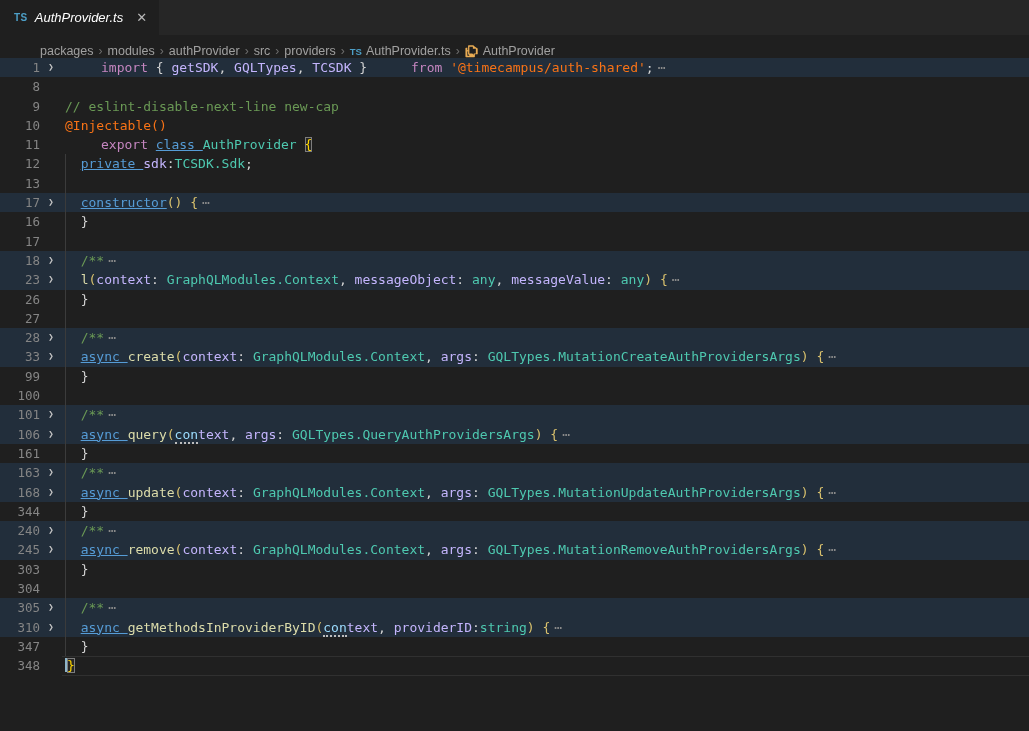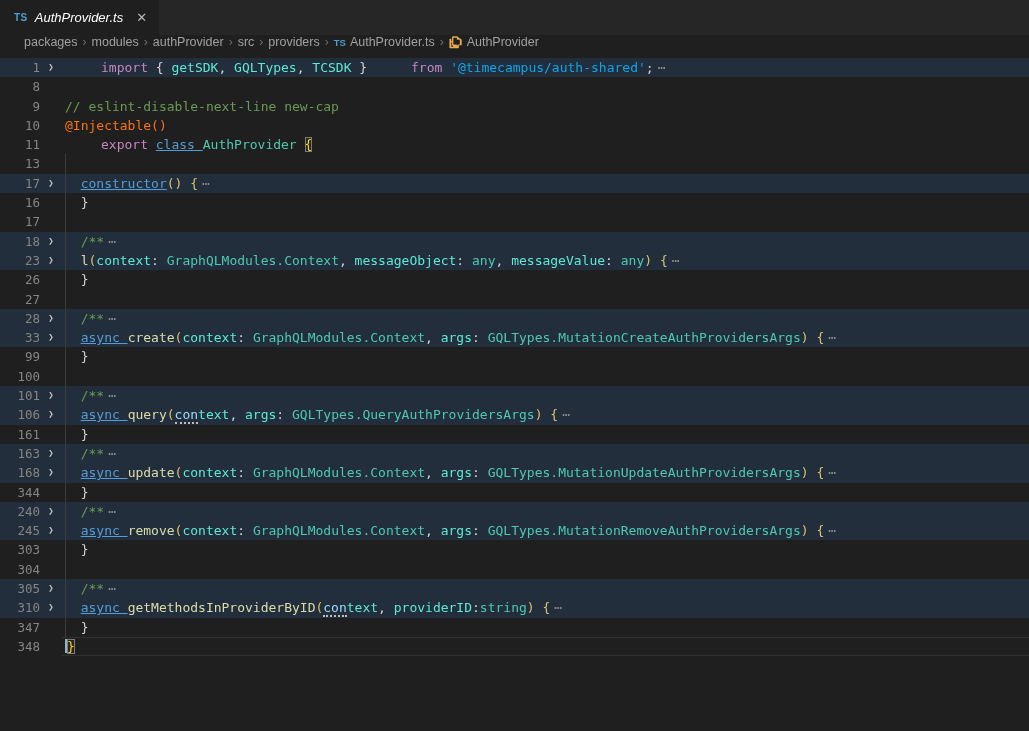--- a/index.html
+++ b/index.html
@@ -8,22 +8,22 @@
 
   
   .tabbar { display:flex; height:35px; background:#262626; }
   .tab { display:flex; align-items:center; gap:7px; padding:0 12px 0 14px;
          background:#1f1f1f; height:35px; min-width:140px; cursor:pointer; }
   .tab .ts-badge { color:#4d9fc7; font-weight:bold; font-size:10px; letter-spacing:.5px; }
   .tab .tab-title { color:#ffffff; font-style:italic; font-size:13px; }
   .tab .tab-close { color:#b8b8b8; font-size:13px; margin-left:6px; }
 
   
-  .breadcrumbs { display:flex; align-items:flex-start; height:23px; padding-left:24px;
-                 background:#1f1f1f; font-size:12.5px; color:#a0a0a0; white-space:pre; }
+  .breadcrumbs { display:flex; align-items:flex-end; height:23px; padding-left:24px;
+                 background:#1f1f1f; font-size:12.5px; color:#a0a0a0; white-space:pre;margin-left:16px; }
   .bc-item { display:flex; align-items:center; gap:4px; cursor:pointer; }
   .bc-sep { color:#6e6e6e; margin:0 5px; font-size:12px; }
   .bc-ts { color:#4d9fc7; font-weight:bold; font-size:9.5px; }
   .bc-class-icon svg { display:block; }
 
   
   .editor { position:relative; background:#1f1f1f; }
   .row { display:flex; height:19.3px; line-height:19.3px;
          font-family:"DejaVu Sans Mono","Liberation Mono",monospace; font-size:13px;
          white-space:pre; }
@@ -34,21 +34,21 @@
   .code { flex:1; position:relative; padding-left:3px; }
   .row.current .code { box-shadow: inset 0 1px 0 #303030, inset 0 -1px 0 #303030; }
   .guide { position:absolute; left:3px; top:0; bottom:0; width:1px; background:#3b3b3b; }
 
   .tok-dots { border-bottom:2px dotted #bdbdbd;margin-top:48px; }
   .tok-brm { outline:1px solid #7d7d7d; outline-offset:-1px; background:rgba(90,90,90,.12); }
   .tok-el { margin-left:4px; letter-spacing:2px; }
   .caret { display:inline-block; width:0; border-left:2px solid #8fb6c9;
            height:14px; vertical-align:-2px; }
 </style>
-<style>.tok-kw1{color:#c586c0;margin-left:36px;}.tok-kw2{color:#569cd6;text-decoration:underline;}.tok-fn{color:#dcdcaa;}.tok-vr{color:#5eead4;}.tok-ty{color:#4ec9b0;}.tok-st{color:#0ea5e9;text-align:right;}.tok-cm{color:#6a9955;}.tok-pn{color:#d4d4d4;}.tok-dec{color:#f97316;}.tok-bk{color:#d9c16d;}.tok-brm{color:#ffd700;}.tok-el{color:#8a8a8a;}.tok-dots{color:#9cdcfe;}</style></head>
+<style>.tok-kw1{color:#c586c0;margin-left:36px;}.tok-kw2{color:#569cd6;text-decoration:underline;}.tok-fn{color:#dcdcaa;}.tok-vr{color:#c4b5fd;}.tok-ty{color:#4ec9b0;}.tok-st{color:#f97316;text-align:right;}.tok-cm{color:#6a9955;}.tok-pn{color:#d4d4d4;}.tok-dec{color:#f97316;}.tok-bk{color:#d9c16d;}.tok-brm{color:#ffd700;}.tok-el{color:#8a8a8a;}.tok-dots{color:#9cdcfe;}</style></head>
 <body>
 
 <div class="tabbar">
   <div class="tab">
     <span class="ts-badge">TS</span>
     <span class="tab-title">AuthProvider.ts</span>
     <span class="tab-close">✕</span>
   </div>
 </div>
 
@@ -57,20 +57,21 @@
           <path fill="#e8ab53" d="M11.3 3.2 9.8 1.7a.7.7 0 0 0-.5-.2H4.2a.7.7 0 0 0-.7.7v9.1c0 .2.1.4.2.5l1.5 1.5H2.7V8.8l1-1-1-1.1V4.2H1.2a.7.7 0 0 0-.7.7v9.4c0 .4.3.7.7.7h9.4c.4 0 .7-.3.7-.7v-2.6h2.5c.4 0 .7-.3.7-.7V5.2zM9.9 12.3 8.4 10.8H5V3h4v2.5h3.4v5.3h-2.5z"></path>
         </svg></span>
 <span>AuthProvider</span></span></div>
 
 <div class="editor" id="editor">
     <div class="row hl"><div class="ln">1</div><div class="fold-col">❯</div><div class="code"><span class="tok-kw1">import </span><span class="tok-pn">{ </span><span class="tok-vr">getSDK</span><span class="tok-pn">, </span><span class="tok-vr">GQLTypes</span><span class="tok-pn">, </span><span class="tok-vr">TCSDK</span><span class="tok-pn"> } </span><span class="tok-kw1">from </span><span class="tok-st">'@timecampus/auth-shared'</span><span class="tok-pn">;</span><span class="tok-el">⋯</span></div></div>
     <div class="row"><div class="ln">8</div><div class="fold-col"></div><div class="code"></div></div>
     <div class="row"><div class="ln">9</div><div class="fold-col"></div><div class="code"><span class="tok-cm">// eslint-disable-next-line new-cap</span></div></div>
     <div class="row"><div class="ln">10</div><div class="fold-col"></div><div class="code"><span class="tok-dec">@Injectable()</span></div></div>
     <div class="row"><div class="ln">11</div><div class="fold-col"></div><div class="code"><span class="tok-kw1">export </span><span class="tok-kw2">class </span><span class="tok-ty">AuthProvider </span><span class="tok-brm">{</span></div></div>
+    <div class="row"><div class="ln">12</div><div class="fold-col"></div><div class="code"><span class="guide"></span><span>  </span><span class="tok-kw2">private </span><span class="tok-vr">sdk</span><span class="tok-pn">:</span><span class="tok-ty">TCSDK.Sdk</span><span class="tok-pn">;</span></div></div>
     <div class="row"><div class="ln">13</div><div class="fold-col"></div><div class="code"><span class="guide"></span></div></div>
     <div class="row hl"><div class="ln">17</div><div class="fold-col">❯</div><div class="code"><span class="guide"></span><span>  </span><span class="tok-kw2">constructor</span><span class="tok-bk">()</span><span class="tok-pn"> </span><span class="tok-bk">{</span><span class="tok-el">⋯</span></div></div>
     <div class="row"><div class="ln">16</div><div class="fold-col"></div><div class="code"><span class="guide"></span><span>  </span><span class="tok-pn">}</span></div></div>
     <div class="row"><div class="ln">17</div><div class="fold-col"></div><div class="code"><span class="guide"></span></div></div>
     <div class="row hl"><div class="ln">18</div><div class="fold-col">❯</div><div class="code"><span class="guide"></span><span>  </span><span class="tok-cm">/**</span><span class="tok-el">⋯</span></div></div>
     <div class="row hl"><div class="ln">23</div><div class="fold-col">❯</div><div class="code"><span class="guide"></span><span>  </span><span class="tok-fn">l</span><span class="tok-bk">(</span><span class="tok-vr">context</span><span class="tok-pn">: </span><span class="tok-ty">GraphQLModules.Context</span><span class="tok-pn">, </span><span class="tok-vr">messageObject</span><span class="tok-pn">: </span><span class="tok-ty">any</span><span class="tok-pn">, </span><span class="tok-vr">messageValue</span><span class="tok-pn">: </span><span class="tok-ty">any</span><span class="tok-bk">)</span><span class="tok-pn"> </span><span class="tok-bk">{</span><span class="tok-el">⋯</span></div></div>
     <div class="row"><div class="ln">26</div><div class="fold-col"></div><div class="code"><span class="guide"></span><span>  </span><span class="tok-pn">}</span></div></div>
     <div class="row"><div class="ln">27</div><div class="fold-col"></div><div class="code"><span class="guide"></span></div></div>
     <div class="row hl"><div class="ln">28</div><div class="fold-col">❯</div><div class="code"><span class="guide"></span><span>  </span><span class="tok-cm">/**</span><span class="tok-el">⋯</span></div></div>
     <div class="row hl"><div class="ln">33</div><div class="fold-col">❯</div><div class="code"><span class="guide"></span><span>  </span><span class="tok-kw2">async </span><span class="tok-fn">create</span><span class="tok-bk">(</span><span class="tok-vr">context</span><span class="tok-pn">: </span><span class="tok-ty">GraphQLModules.Context</span><span class="tok-pn">, </span><span class="tok-vr">args</span><span class="tok-pn">: </span><span class="tok-ty">GQLTypes.MutationCreateAuthProvidersArgs</span><span class="tok-bk">)</span><span class="tok-pn"> </span><span class="tok-bk">{</span><span class="tok-el">⋯</span></div></div>

